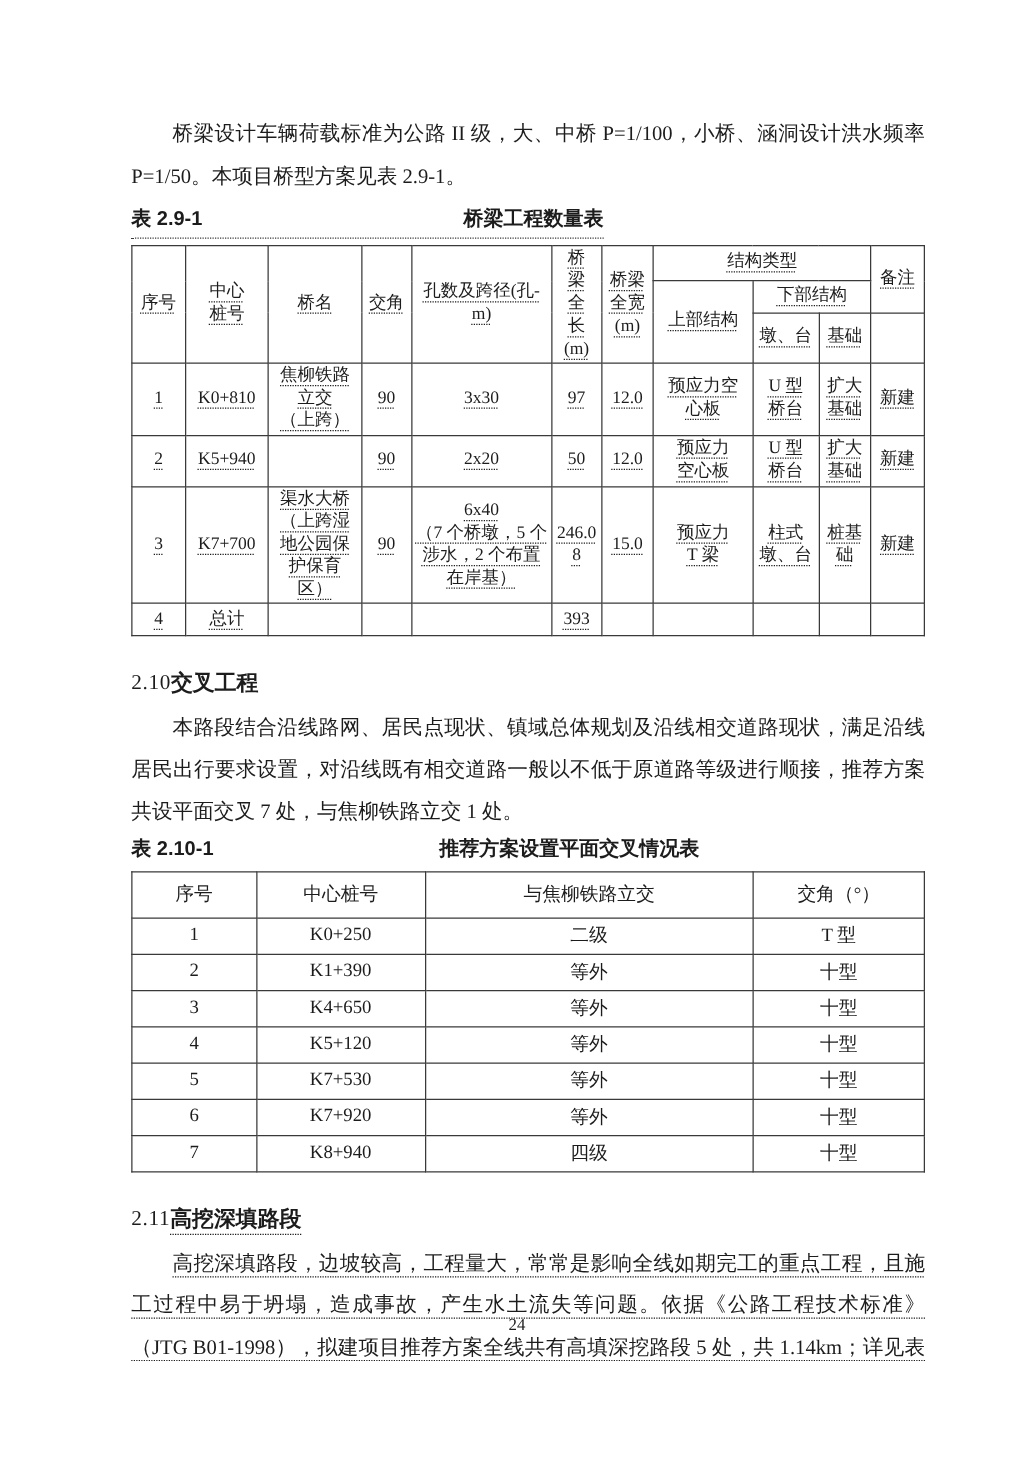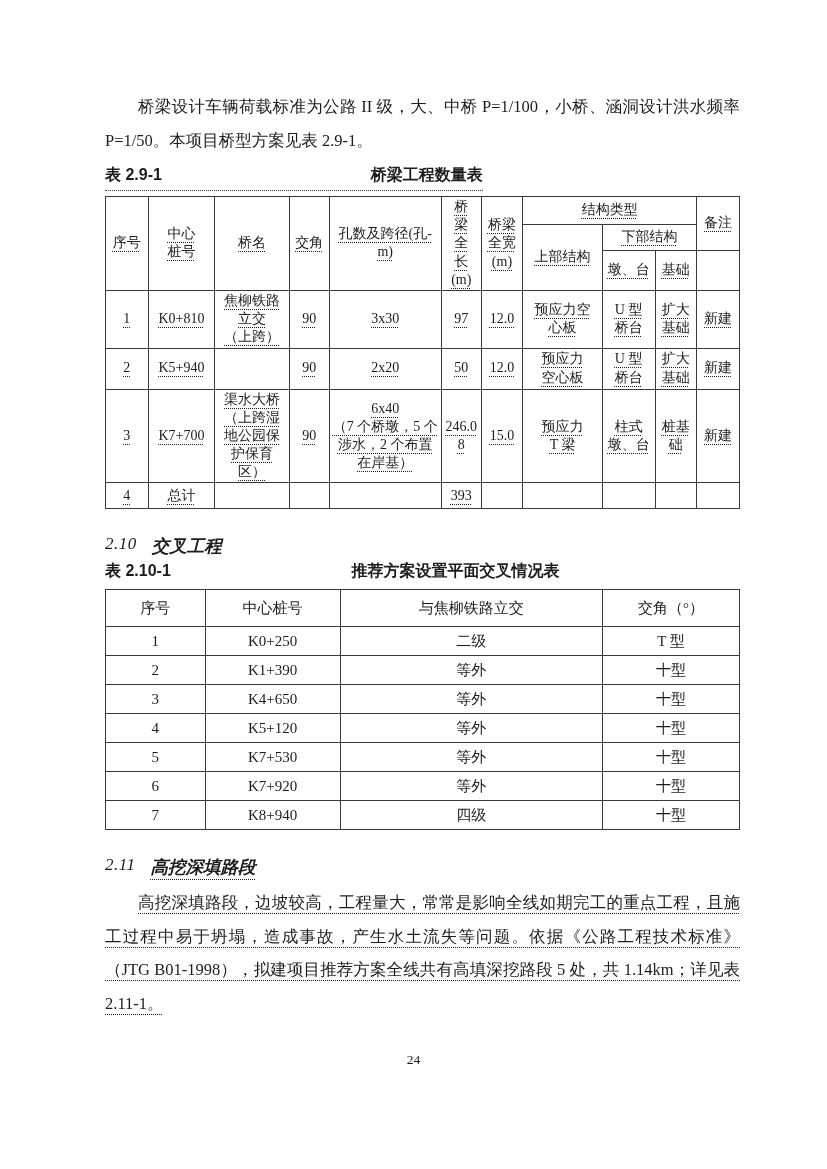--- a/index.html
+++ b/index.html
@@ -42,23 +42,23 @@
   .t1 tr.hr3 td { height: 40px; }
   .t1 tr.br1 td { height: 56px; }
   .t1 tr.br2 td { height: 41px; }
   .t1 tr.br3 td { height: 71px; }
   .t1 tr.br4 td { height: 26px; }
   .t2 { margin-top: 4px; font-size: 15px; }
   .t2 tr.t2h td { height: 37px; }
   .t2 tr.t2r td { height: 29px; }
 
   
-  .sec-heading { margin-top: 25px; font-size: 17px; display: flex; align-items: flex-start; font-style: italic; }
+  .sec-heading { margin-top: 25px; font-size: 17px; display: flex; align-items: center; }
   .sec-num { font-family: "Liberation Serif", "DejaVu Serif", serif; letter-spacing: 0.5px; }
-  .sec-title { font-weight: bold; font-family: "Liberation Sans", "DejaVu Sans", sans-serif; font-size: 17.5px; margin-left: 15px; }
+  .sec-title { font-weight: bold; font-family: "Liberation Sans", "DejaVu Sans", sans-serif; font-size: 17.5px; }
   .sec-title.du { text-underline-offset: 6px; }
 
   .p-after-table { margin-top: 7px; line-height: 33.5px; }
   .p211 { margin-top: 7px; line-height: 33.5px; }
 
   .page-number {
     position: absolute; left: 0; top: 1052px; width: 100%;
     text-align: center; font-size: 13.5px; color: #1c1c1c;
   }
 </style>
@@ -186,20 +186,21 @@
       <td></td>
     </tr>
   </tbody>
     </table>
 
   <div class="sec-heading">
     <span class="sec-num">2.10</span>
     <span class="sec-title">交叉工程</span>
   </div>
 
+  <p class="body-text p-after-table">本路段结合沿线路网、居民点现状、镇域总体规划及沿线相交道路现状，满足沿线居民出行要求设置，对沿线既有相交道路一般以不低于原道路等级进行顺接，推荐方案共设平面交叉 7 处，与焦柳铁路立交 1 处。</p>
 
   <div class="caption caption2">
     <span>表 2.10-1</span>
     <span class="cap2-title-wrap">推荐方案设置平面交叉情况表</span>
   </div>
 
   <table class="t2">
     <colgroup>
       <col style="width:15.7%">
         <col style="width:21.3%">

